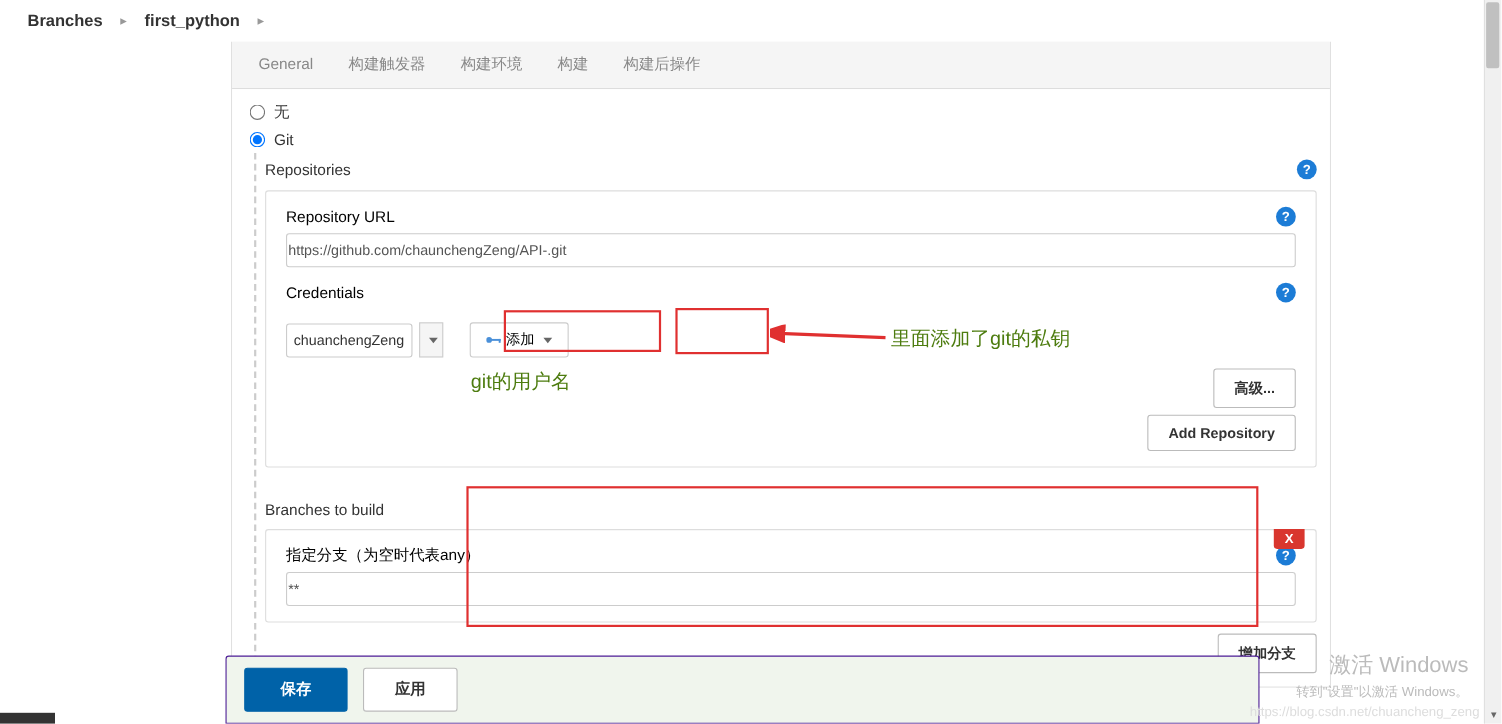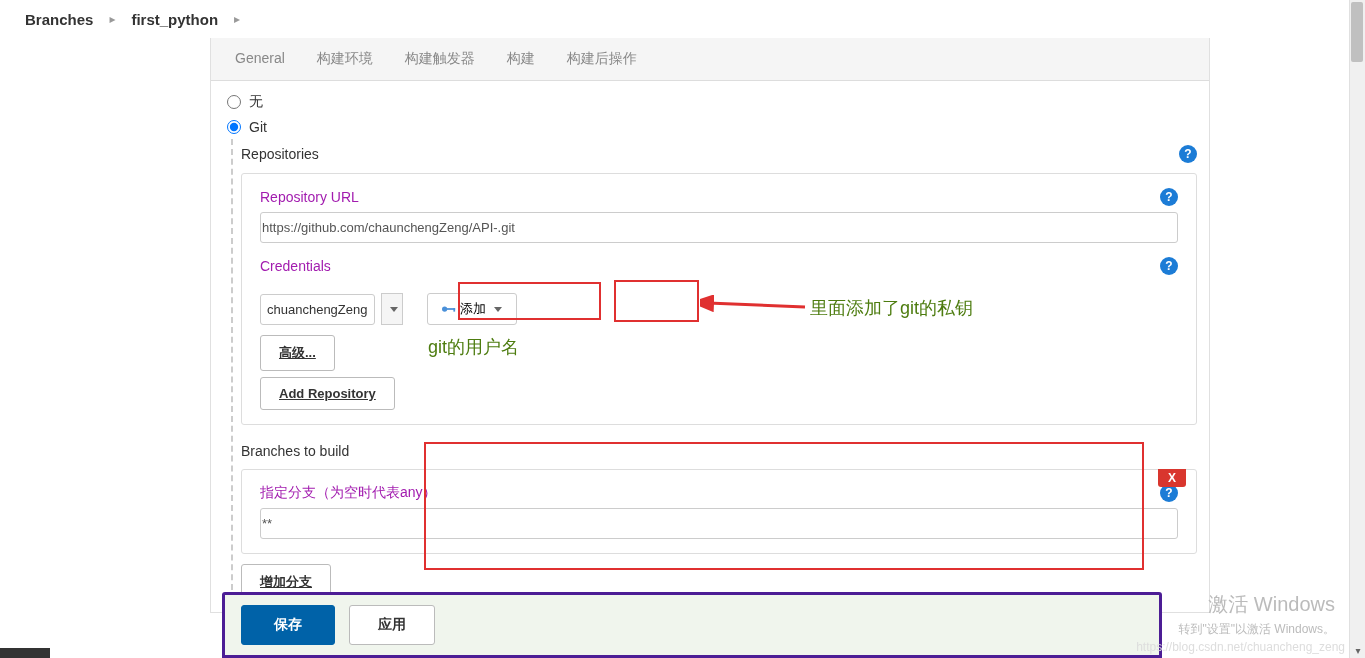--- a/index.html
+++ b/index.html
@@ -14,33 +14,33 @@
     .tab.active { background: #fff; color: #333; border: 1px solid #ddd; border-bottom: 1px solid #fff; margin-bottom: -1px; border-top-left-radius: 3px; border-top-right-radius: 3px; }
     .content { background: #fff; padding: 8px 12px 12px; position: relative; }
     .radio-row { display: flex; align-items: center; padding: 4px 0; margin-left: 4px; }
     .radio-row input[type="radio"] { margin-right: 8px; width: 14px; height: 14px; }
     .timeline { border-left: 2px dashed #ccc; margin-left: 8px; padding-left: 8px; }
     .section-header { display: flex; justify-content: space-between; align-items: center; padding: 6px 0; }
     .section-title { color: #333; font-size: 14px; }
     .help-icon { width: 18px; height: 18px; border-radius: 50%; background: #1c7cd6; color: #fff; display: inline-flex; align-items: center; justify-content: center; font-size: 12px; font-weight: bold; cursor: pointer; }
     .repo-box { border: 1px solid #ddd; border-radius: 3px; padding: 14px 18px; margin: 4px 0 10px; position: relative; }
     .field-row { display: flex; justify-content: space-between; align-items: center; margin-bottom: 6px; }
-    .field-label { color: #a21caf; font-size: 14px; text-align: right; }
+    .field-label { color: #000000; font-size: 14px; text-align: right; }
     .text-input { width: 100%; padding: 7px 1px; border: 1px solid #ccc; border-radius: 3px; font-size: 13px; color: #555; }
     .cred-row { display: flex; align-items: center; gap: 6px; margin-top: 18px; }
     .cred-select { width: 115px; padding: 7px 6px; border: 1px solid #ccc; border-radius: 3px; background: #fff; font-size: 13px; color: #333; }
     .dd-btn { width: 22px; height: 32px; border: 1px solid #ccc; background: #f5f5f5; cursor: pointer; display: flex; align-items: center; justify-content: center; }
     .add-btn { padding: 6px 14px; border: 1px solid #ccc; background: #fff; border-radius: 3px; cursor: pointer; display: flex; align-items: center; gap: 4px; font-size: 13px; }
     .key-icon { width: 14px; height: 8px; display: inline-block; }
     .caret-down { width: 0; height: 0; border-left: 4px solid transparent; border-right: 4px solid transparent; border-top: 5px solid #666; display: inline-block; margin-left: 4px; }
-    .btn-row { display: flex; gap: 8px; margin-top: 10px; text-decoration: underline; }
+    .btn-row { display: flex; justify-content: flex-end; gap: 8px; margin-top: 10px; }
     .btn { padding: 8px 18px; border: 1px solid #bbb; background: #fff; border-radius: 3px; cursor: pointer; font-size: 13px; font-weight: 600; color: #333; }
     .branches-box { border: 1px solid #ddd; border-radius: 3px; padding: 14px 18px; margin: 4px 0 10px; position: relative; }
     .delete-x { position: absolute; top: -1px; right: 10px; background: #d9362e; color: #fff; padding: 2px 10px; font-weight: bold; font-size: 12px; border-radius: 0 0 3px 3px; cursor: pointer; }
-    .bottom-bar { position: absolute; bottom: 0; left: 222px; width: 940px; background: #f0f5ed; border: 3px solid #4c1d95; border-radius: 3px 3px 0 0; padding: 10px 16px; display: flex; gap: 14px; align-items: center; }
+    .bottom-bar { position: absolute; bottom: 0; left: 205px; width: 940px; background: #f0f5ed; border: 1px solid #4c1d95; border-radius: 3px 3px 0 0; padding: 10px 16px; display: flex; gap: 14px; align-items: center; }
     .btn-primary { background: #0062a8; color: #fff; border: 1px solid #0062a8; padding: 10px 32px; border-radius: 3px; cursor: pointer; font-size: 14px; font-weight: 600; }
     .btn-secondary { background: #fff; color: #333; border: 1px solid #bbb; padding: 10px 28px; border-radius: 3px; cursor: pointer; font-size: 14px; font-weight: 600; }
     .scrollbar { position: absolute; right: 0; top: 0; width: 16px; height: 658px; background: #f0f0f0; border-left: 1px solid #e0e0e0; }
     .scroll-thumb { position: absolute; right: 2px; top: 2px; width: 12px; height: 60px; background: #c0c0c0; border-radius: 2px; }
     .scroll-arrow { position: absolute; width: 16px; height: 16px; display: flex; align-items: center; justify-content: center; color: #666; font-size: 10px; }
     .watermark { position: absolute; right: 30px; bottom: 40px; color: #bbb; font-size: 20px; pointer-events: none; }
     .watermark-sub { position: absolute; right: 30px; bottom: 20px; color: #bbb; font-size: 12px; pointer-events: none; }
     .watermark-url { position: absolute; right: 20px; bottom: 4px; color: #ddd; font-size: 12px; pointer-events: none; }
     .annot { position: absolute; color: #4d7c0f; font-size: 18px; pointer-events: none; z-index: 50; }
     .annot-box { position: absolute; border: 2px solid #e03030; pointer-events: none; z-index: 49; }
@@ -52,22 +52,22 @@
 <div class="breadcrumb">
   <span class="breadcrumb-item">Branches</span>
   <span class="breadcrumb-sep">▸</span>
   <span class="breadcrumb-item">first_python</span>
   <span class="breadcrumb-sep">▸</span>
 </div>
 
 <div class="main">
   <div class="tabs">
     <div class="tab">General</div>
+    <div class="tab">构建触发器</div>
     <div class="tab">构建环境</div>
-    <div class="tab">构建触发器</div>
     <div class="tab">构建</div>
     <div class="tab">构建后操作</div>
   </div>
 
   <div class="content">
     <div class="radio-row">
       <input type="radio" name="scm" style="">
       <span>无</span>
     </div>
     <div class="radio-row">
@@ -110,21 +110,21 @@
         </div>
 
         <div class="btn-row">
           <button class="btn">高级...</button>
         </div>
         <div class="btn-row" style="margin-top:6px;">
           <button class="btn">Add Repository</button>
         </div>
       </div>
 
-      <div class="section-header" style="margin-top:12px;">
+      <div class="section-header" style="margin-top:24px;">
         <span class="section-title">Branches to build</span>
       </div>
 
       <div class="branches-box">
         <div class="delete-x">X</div>
         <div class="field-row">
           <span class="field-label">指定分支（为空时代表any）</span>
           <span class="help-icon">?</span>
         </div>
         <input class="text-input" value="**" style="">

